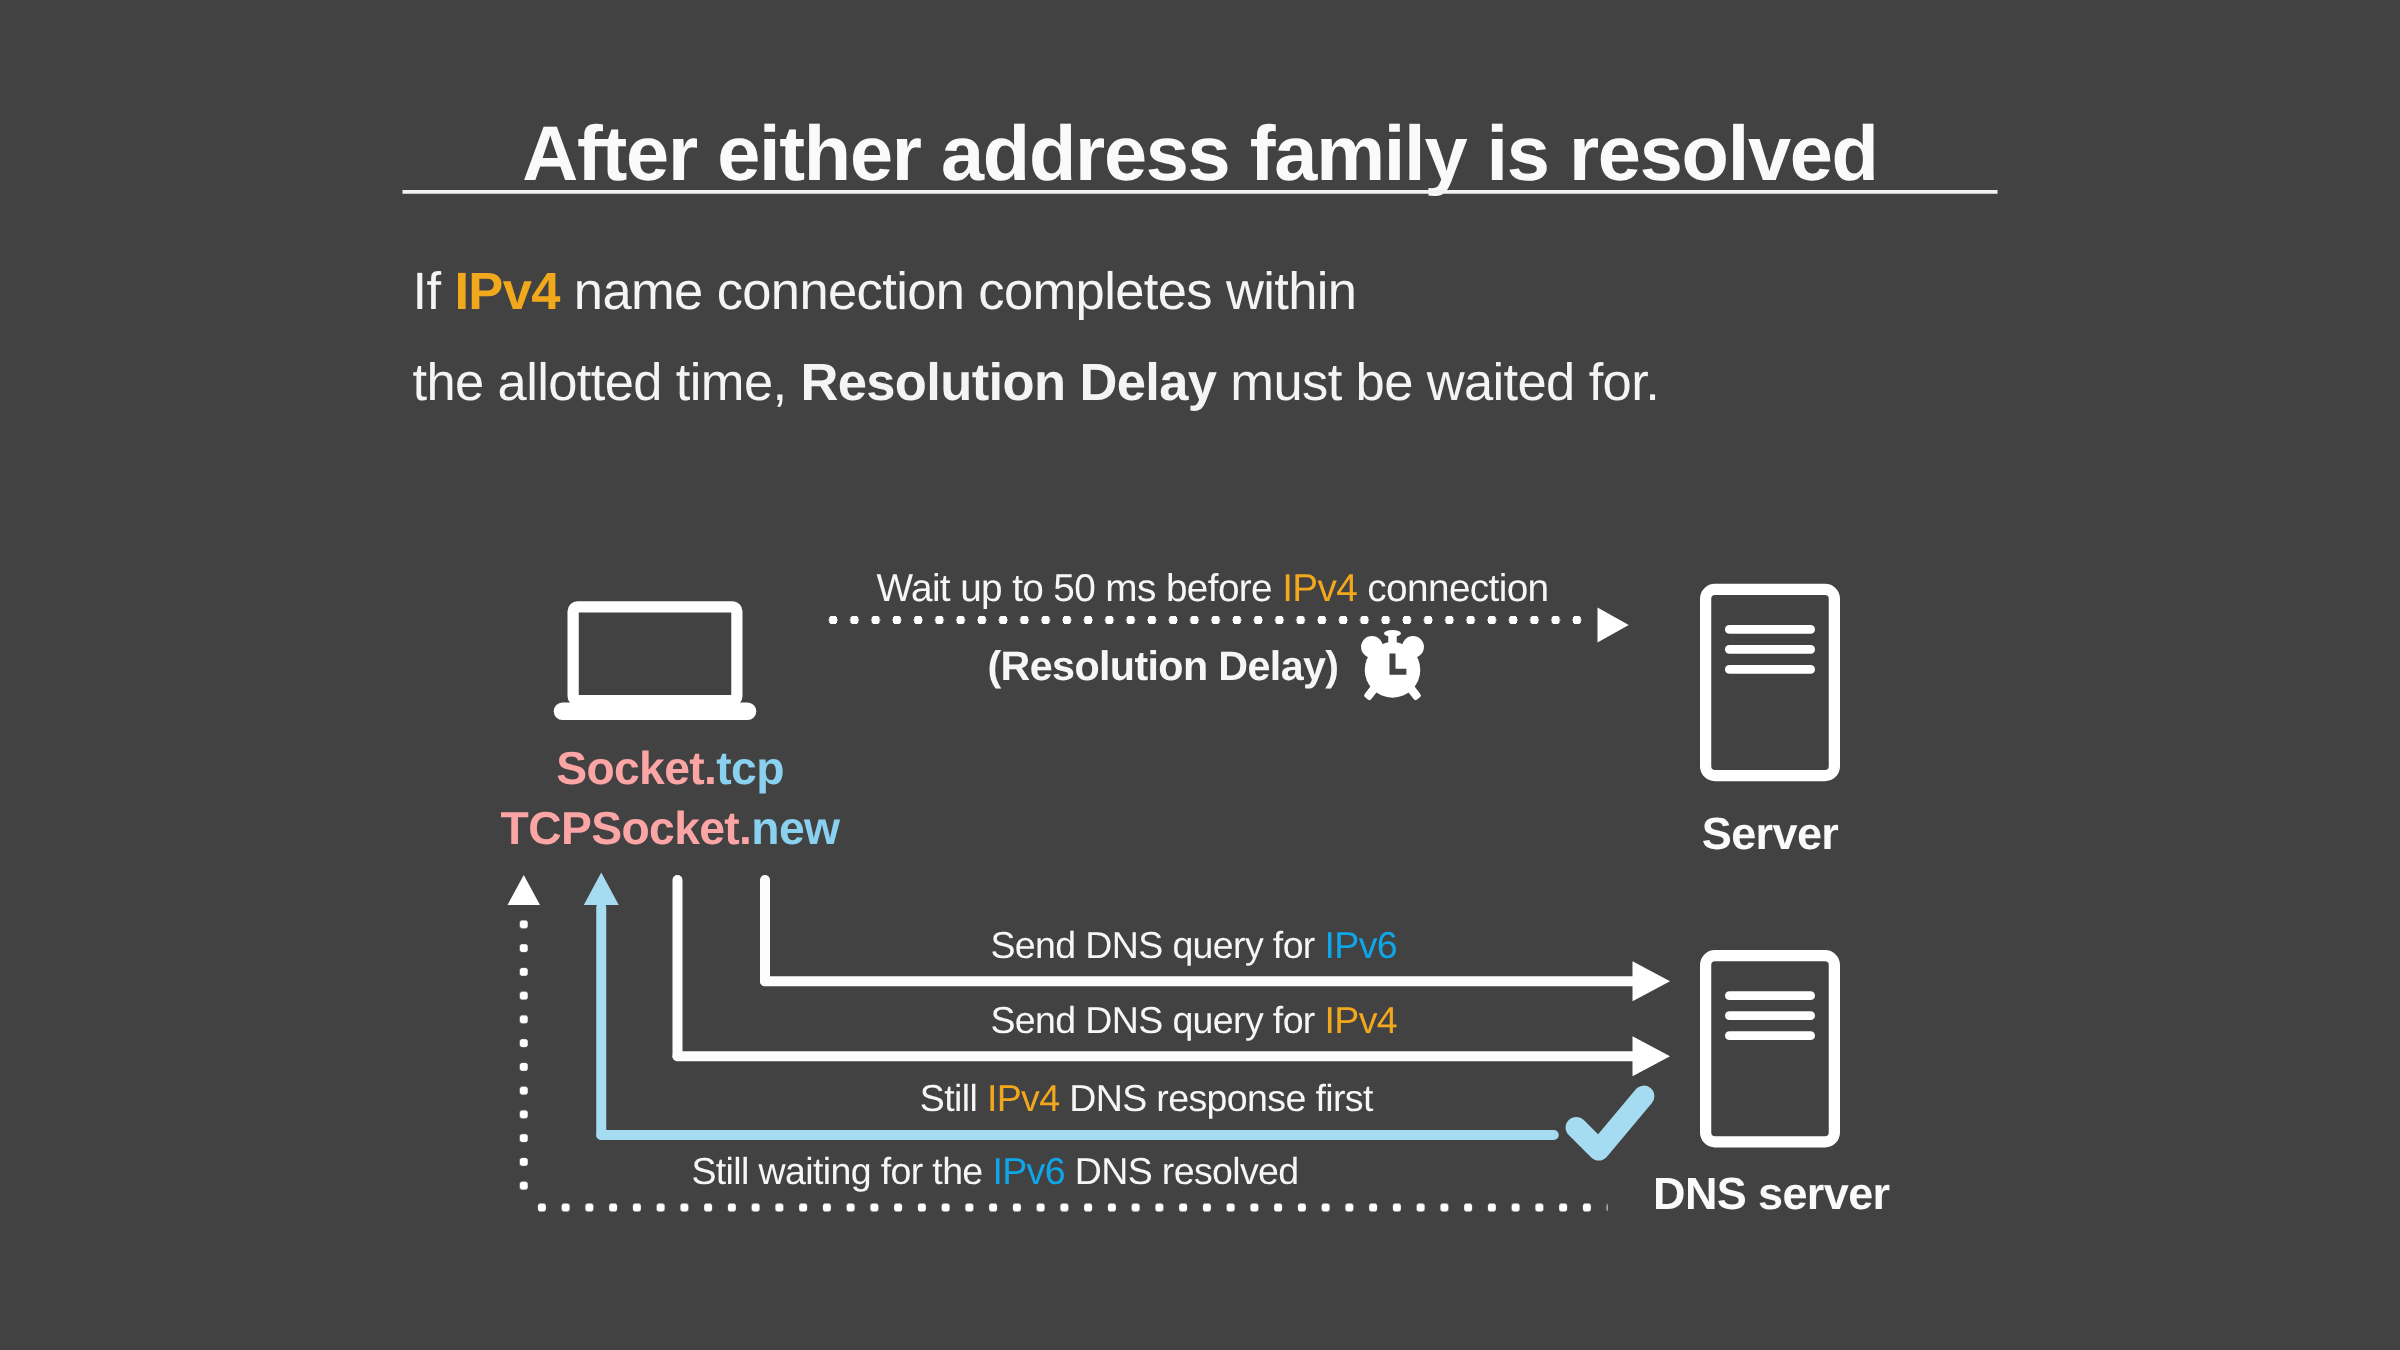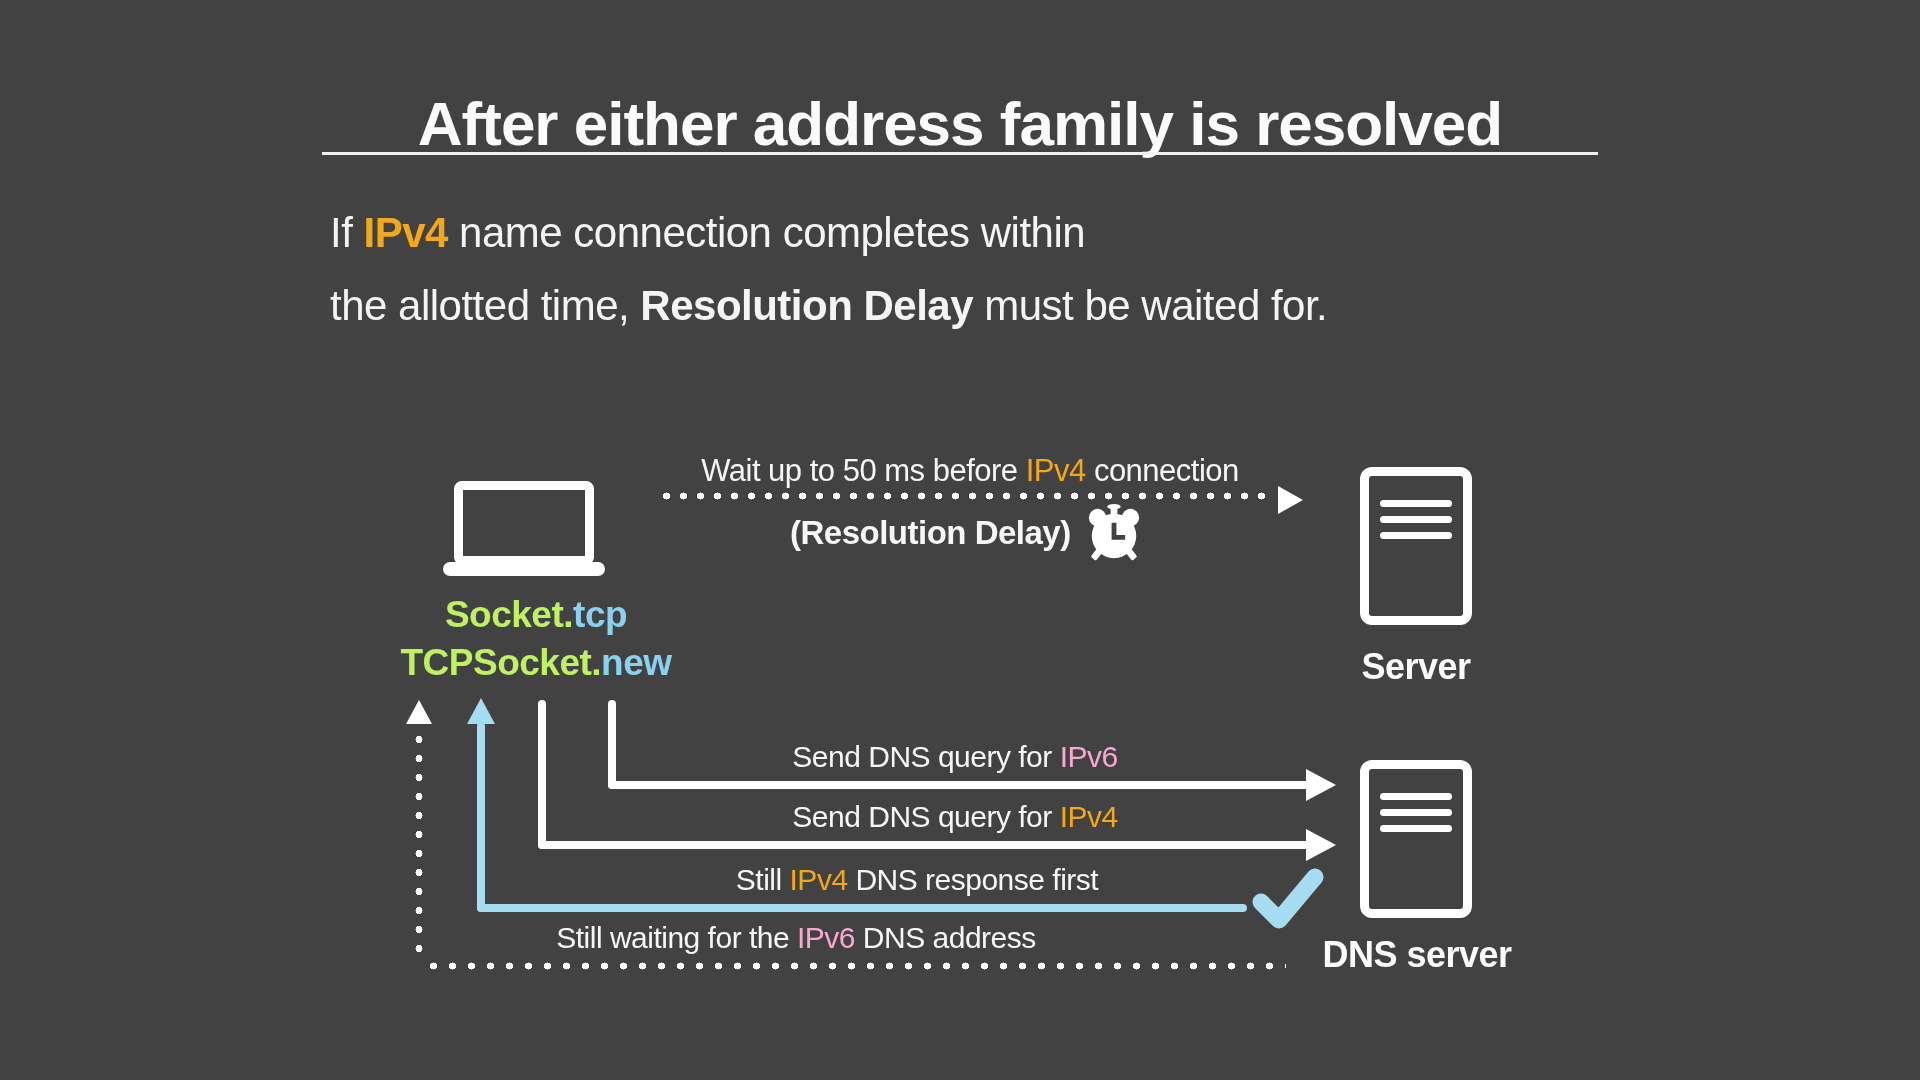--- a/index.html
+++ b/index.html
@@ -17,23 +17,23 @@
   }
   .title-underline{
     left:50%;margin-left:-638px;top:152px;width:1276px;height:3px;background:#f2f2f2;
   }
   .intro{
     left:330px;top:196px;font-size:42px;font-weight:400;letter-spacing:-0.5px;
     line-height:73px;color:#f4f4f4;
   }
   .b{font-weight:700;}
   .orange{color:#F2A81D;}
-  .green{color:#f9a8d4;}
+  .green{color:#0ea5e9;}
   .blue{color:#8AD1EF;}
-  .yellow{color:#bef264;}
+  .yellow{color:#fca5a5;}
   .bluetxt{color:#8AD1EF;}
   
   .laptop{left:443px;top:481px;width:162px;height:96px;}
   .laptop .screen{
     position:absolute;left:11px;top:0;width:140px;height:84px;
     border:9px solid #fff;border-radius:8px;box-sizing:border-box;
   }
   .laptop .base{
     position:absolute;left:0;top:81px;width:162px;height:14px;
     background:#fff;border-radius:7px;
@@ -124,21 +124,21 @@
   <div class="abs wline" style="left:538px;top:841px;width:772px;height:8px;"></div>
   <div class="abs tri-right" style="left:1306px;top:829px;"></div>
 
   <div class="abs wline" style="left:608px;top:700px;width:8px;height:89px;"></div>
   <div class="abs wline" style="left:608px;top:781px;width:702px;height:8px;"></div>
   <div class="abs tri-right" style="left:1306px;top:769px;"></div>
 
   <div class="abs msg" style="left:655px;top:740px;width:600px;"><span>Send DNS query for </span><span class="green">IPv6</span></div>
   <div class="abs msg" style="left:655px;top:800px;width:600px;"><span>Send DNS query for </span><span class="orange">IPv4</span></div>
   <div class="abs msg blue" style="left:617px;top:863px;width:600px;"><span>Still </span><span class="orange">IPv4</span><span> DNS response first</span></div>
-  <div class="abs msg" style="left:420px;top:921px;width:752px;"><span>Still waiting for the </span><span class="green">IPv6</span><span> DNS address</span></div>
+  <div class="abs msg" style="left:420px;top:921px;width:752px;"><span>Still waiting for the </span><span class="green">IPv6</span><span> DNS resolved</span></div>
 
   <div class="abs" style="left:1250px;top:866px;width:76px;height:66px;">
     <svg viewBox="0 0 76 66" width="76" height="66">
       <path d="M11 36 L29 54 L65 11" stroke="#A6DCF2" stroke-width="17" fill="none" stroke-linecap="round" stroke-linejoin="round"></path>
     </svg>
   </div>
 
   <div class="abs h-dots-wide" style="left:424px;top:962px;width:862px;"></div>
 
 </div>

